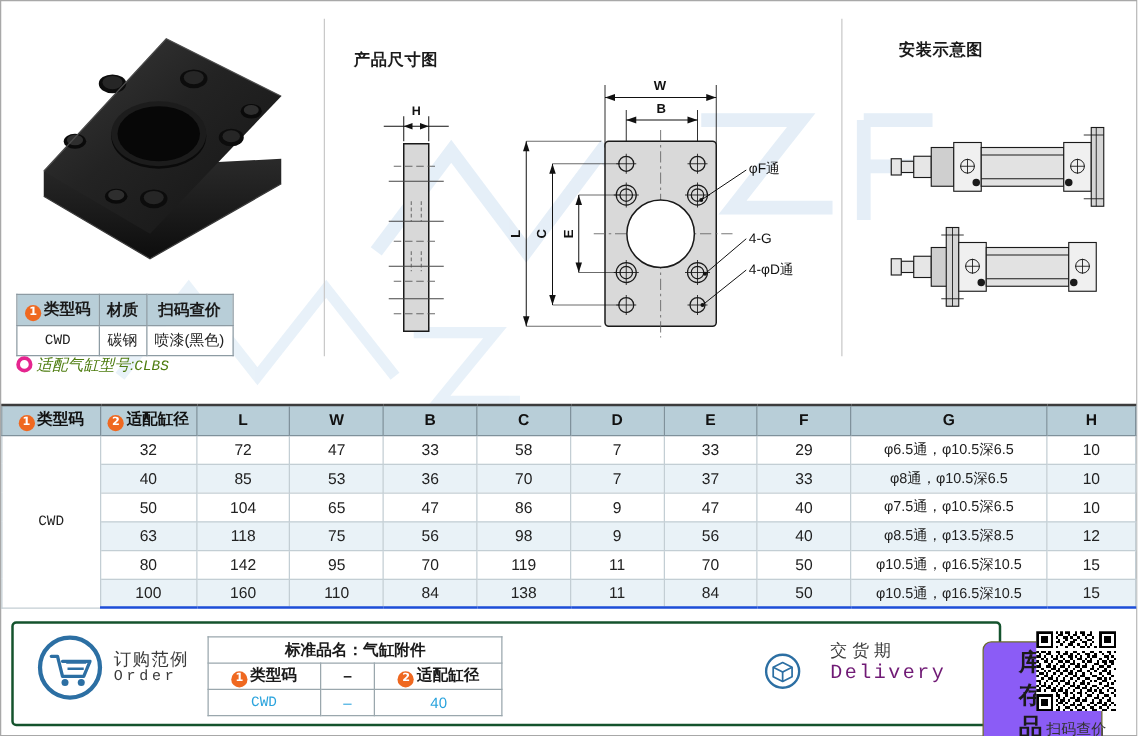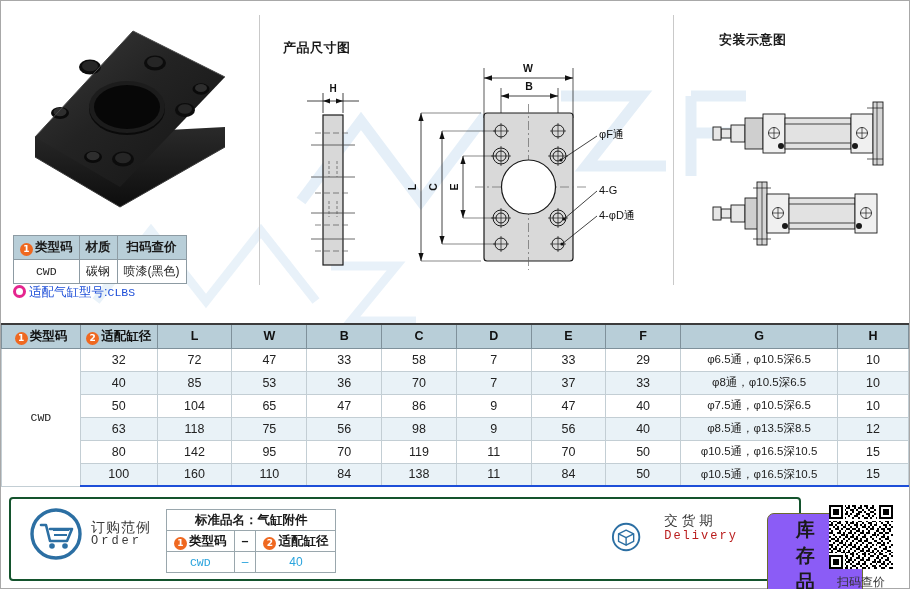--- a/index.html
+++ b/index.html
@@ -45,22 +45,23 @@
     display: inline-block; width: 13px; height: 13px; border-radius: 50%;
     background: #ef6820; color: #fff; font-size: 9px; line-height: 13px;
     text-align: center; margin-right: 2px; vertical-align: -1px;
     font-family: "DejaVu Sans", sans-serif; font-weight: bold;
   }
   .ring {
     display: inline-block; width: 13px; height: 13px; border-radius: 50%;
     border: 3px solid #e5258f; background: #fff; vertical-align: -2px; margin-right: 3px;
   }
   .fit-line {
-    position: absolute; left: 12px; top: 283px; font-size: 12.5px; color: #1d4ed8;
+    position: absolute; left: 12px; top: 283px; font-size: 12.5px; color: #4d7c0f;
     white-space: nowrap;
+    font-style: italic;
   }
   .fit-line .mono { font-family: "Liberation Mono", monospace; font-size: 11.5px; }
 
   
   .spec-wrap { position: absolute; left: 0; top: 322px; width: 908px; z-index: 2; }
   table.spec { width: 908px; border-collapse: collapse; font-size: 12.5px; }
   table.spec th {
     background: #b8ced8; color: #111; font-weight: bold; height: 24px;
     border-left: 1px solid #7f919b; border-right: 1px solid #7f919b;
     border-top: 2px solid #3c3c3c; border-bottom: 1px solid #7f919b;
@@ -83,28 +84,28 @@
   }
   .order-left { position: absolute; left: 18px; top: 8px; display: flex; align-items: center; gap: 8px; }
   .circ-icon { width: 54px; height: 54px; }
   .order-word { line-height: 1.15; }
   .order-cn { font-size: 14px; color: #3a3a3a; letter-spacing: 1px; }
   .order-en { font-size: 12px; color: #3a3a3a; letter-spacing: 3px; font-family: "Liberation Mono", monospace; }
   .order-tbl {
     position: absolute; left: 155px; top: 10px; border-collapse: collapse; font-size: 12px;
   }
   .order-tbl td, .order-tbl th {
-    border: 1px solid #9aa7ad; height: 21px; text-align: center; padding: 1px 7px; white-space: nowrap;
+    border: 1px solid #9aa7ad; height: 21px; text-align: center; padding: 1px 18px; white-space: nowrap;
   }
   .order-tbl th { font-weight: bold; color: #1a1a1a; font-size: 12.5px; }
   .order-tbl td.val { color: #29a3dd; }
   .delivery { position: absolute; left: 600px; top: 14px; display: flex; align-items: flex-start; gap: 23px; }
   .deliv-word { line-height: 1.2; }
   .deliv-cn { font-size: 13.5px; color: #3a3a3a; letter-spacing: 4px; }
-  .deliv-en { font-size: 12px; color: #b91c1c; letter-spacing: 2px; font-family: "Liberation Mono", monospace; }
+  .deliv-en { font-size: 16px; color: #701a75; letter-spacing: 2px; font-family: "Liberation Mono", monospace; }
   .stock-badge {
     margin-left: 6px; background: #8b5cf6; border: 1.5px solid #6b6b2e; border-radius: 7px;
     padding: 3px 28px; font-size: 19px; color: #1a1a1a; font-weight: bold; letter-spacing: 1px;
   }
   .qr-wrap { position: absolute; left: 818px; top: 6px; text-align: center; }
   .qr-cap { font-size: 12px; color: #333; margin-top: 1px; }
   .dash { color: #29a3dd; }
 </style>
 </head>
 <body>

